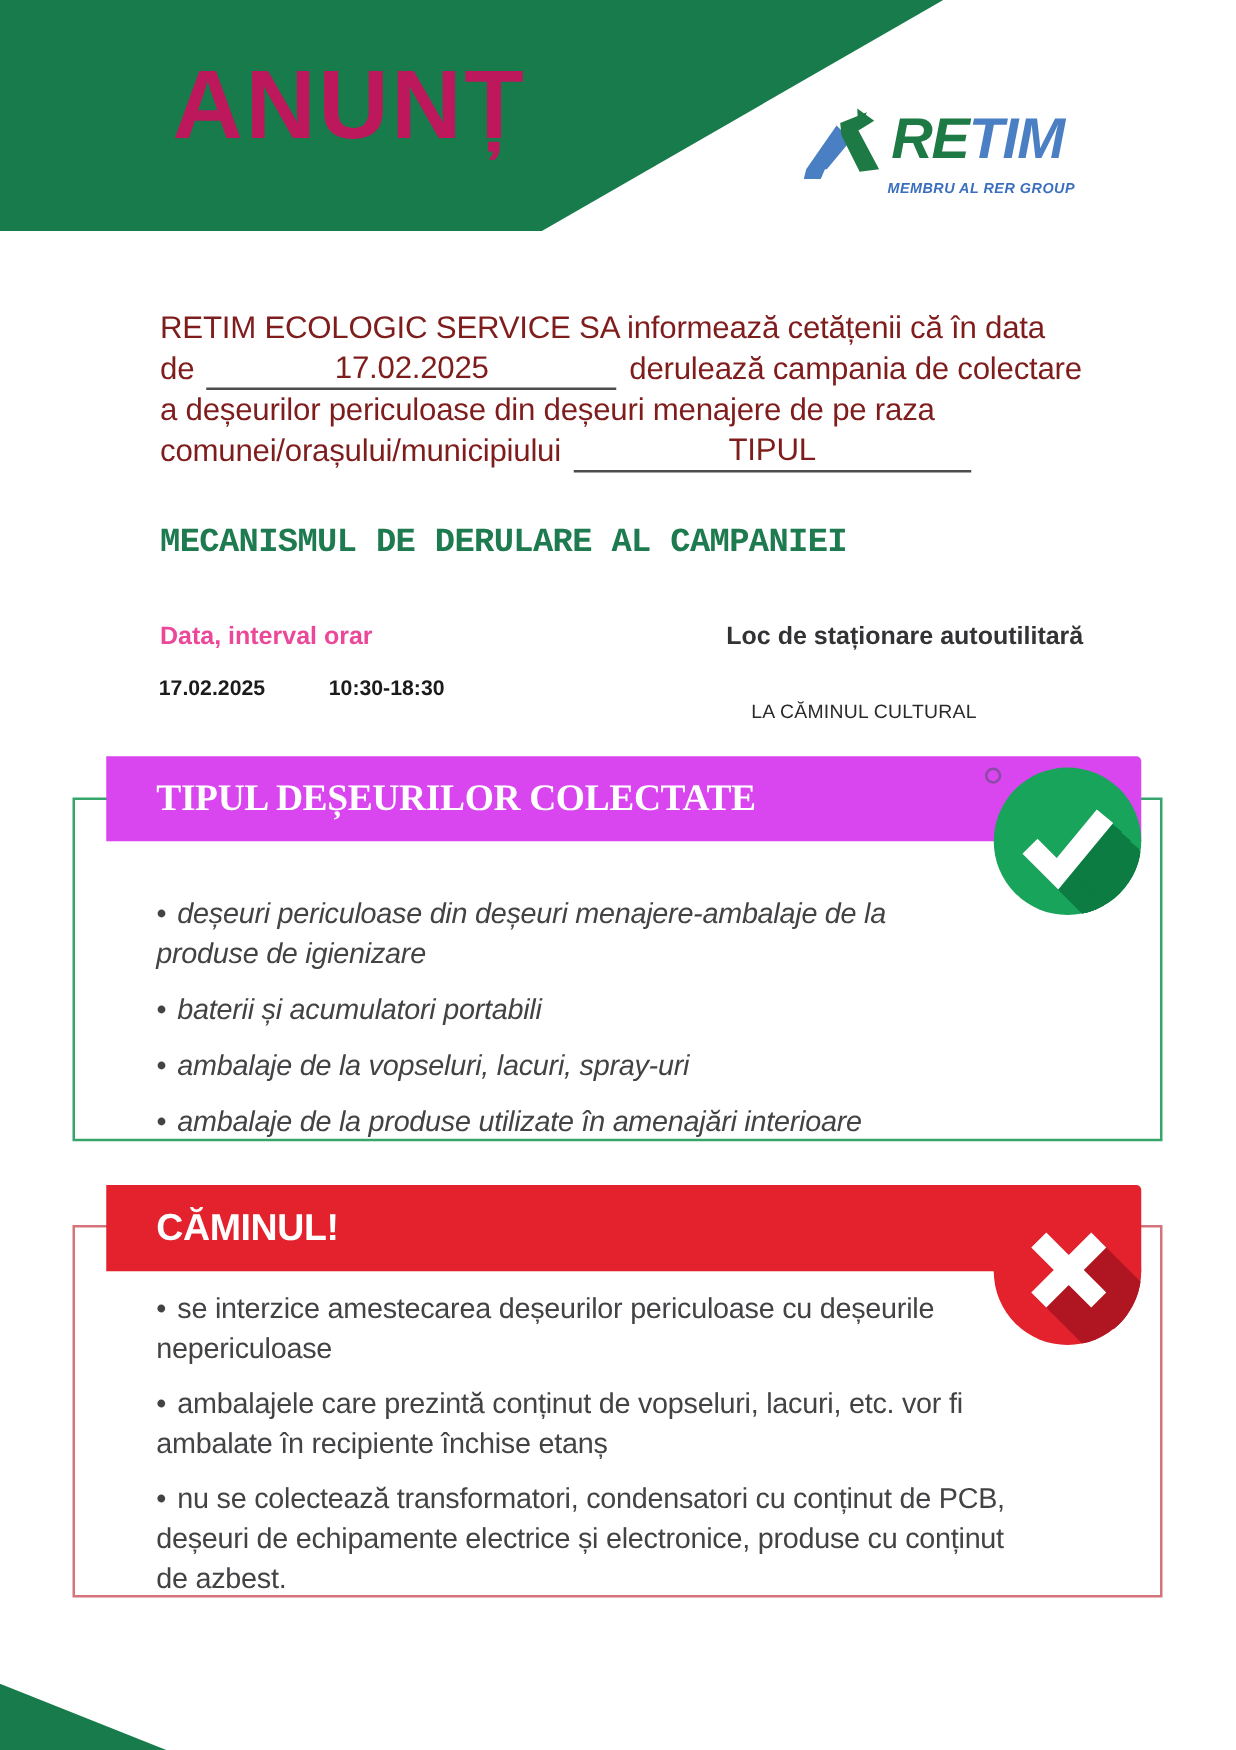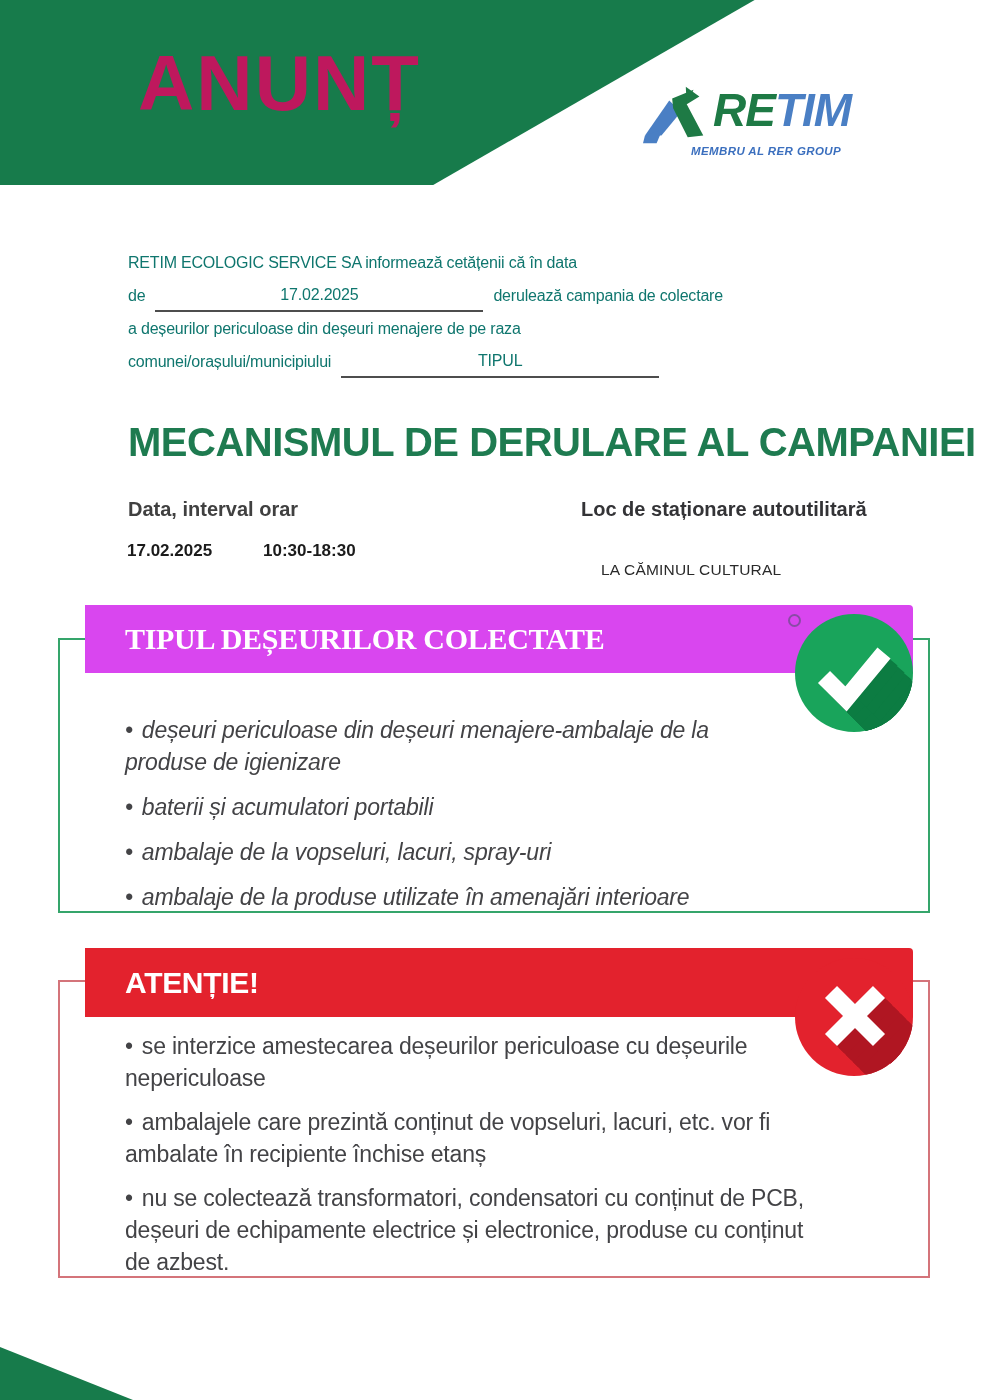--- a/index.html
+++ b/index.html
@@ -9,51 +9,51 @@
   }
   
   .header-band{
     position:absolute;left:0;top:0;width:989px;height:185px;background:#177B4B;
     clip-path:polygon(0 0,76.3% 0,43.8% 100%,0 100%);
   }
   .main-title{
     position:absolute;left:138px;top:44px;color:#be185d;
     font-size:78px;font-weight:800;letter-spacing:2px;line-height:1;
   }
-  .logo{position:absolute;left:643px;top:84px;width:236px;}
+  .logo{position:absolute;left:643px;top:84px;width:236px;text-align:center;}
   .logo-row{display:flex;align-items:flex-start;}
   .logo-mark{width:70px;height:58px;flex:0 0 auto;margin-top:2px;}
   .logo-text{
     font-size:46px;line-height:52px;font-weight:800;font-style:italic;letter-spacing:-1px;
   }
   .logo-re{color:#1E7A45;}
   .logo-tim{color:#4A7FC4;}
   .logo-tagline{
     margin-top:1px;padding-left:48px;color:#3B6FBE;
     font-size:11.5px;font-weight:700;font-style:italic;letter-spacing:.4px;white-space:nowrap;
   }
   
   .intro{
     position:absolute;left:128px;top:246px;width:790px;
-    color:#0f766e;font-size:16px;font-weight:500;letter-spacing:-.2px;
+    color:#7f1d1d;font-size:25px;font-weight:500;letter-spacing:-.2px;
   }
   .iline{height:33px;line-height:33px;white-space:nowrap;}
   .blank{
     display:inline-block;border-bottom:2px solid #4d4d4d;text-align:center;
     vertical-align:bottom;line-height:31px;margin:0 10px;
   }
   .blank-date{width:328px;}
   .blank-city{width:318px;}
   
   .mech-heading{
     position:absolute;left:128px;top:420px;
-    color:#1E7B50;font-size:40px;font-weight:800;letter-spacing:-.5px;white-space:nowrap;
+    color:#1E7B50;font-size:27px;font-weight:800;letter-spacing:-.5px;white-space:nowrap;font-family:Liberation Mono, monospace;
   }
   .sched-headers{position:absolute;left:0;top:498px;width:989px;height:24px;}
-  .sched-col1{position:absolute;left:128px;color:#404040;font-size:20px;font-weight:700;}
+  .sched-col1{position:absolute;left:128px;color:#ec4899;font-size:20px;font-weight:700;}
   .sched-col2{position:absolute;left:581px;color:#333336;font-size:20px;font-weight:700;}
   .sched-row{position:absolute;left:0;top:541px;width:989px;height:20px;}
   .sched-date{position:absolute;left:127px;color:#1b1b1b;font-size:17px;font-weight:700;}
   .sched-hours{position:absolute;left:263px;color:#1b1b1b;font-size:17px;font-weight:700;}
   .sched-loc{position:absolute;left:601px;color:#2a2a2a;font-size:15.5px;font-weight:400;letter-spacing:.2px;margin-top:20px;}
   
   .card{position:absolute;left:58px;width:872px;background:#ffffff;box-sizing:border-box;}
   .banner{
     position:absolute;left:85px;width:828px;color:#ffffff;
     font-weight:800;font-size:30px;letter-spacing:-.3px;
@@ -151,21 +151,21 @@
   </div>
   <div class="bullets bullets-green">
     <div class="bullet-item"><span class="bullet-glyph">•</span><span>deșeuri periculoase din deșeuri menajere-ambalaje de la produse de igienizare</span></div>
     <div class="bullet-item"><span class="bullet-glyph">•</span><span>baterii și acumulatori portabili</span></div>
     <div class="bullet-item"><span class="bullet-glyph">•</span><span>ambalaje de la vopseluri, lacuri, spray-uri</span></div>
     <div class="bullet-item"><span class="bullet-glyph">•</span><span>ambalaje de la produse utilizate în amenajări interioare</span></div>
   </div>
 
   <div class="card box-red"></div>
   <div class="banner banner-red">
-    <span>ATENȚIE!</span>
+    <span>CĂMINUL!</span>
   </div>
   <div class="tab-circle circle-red">
     <svg viewBox="0 0 118 118">
       <g fill="none" stroke="#B01622" stroke-width="17">
         <path d="M36 34 L84 82 M84 34 L36 82" transform="translate(7,7)"></path>
         <path d="M36 34 L84 82 M84 34 L36 82" transform="translate(14,14)"></path>
         <path d="M36 34 L84 82 M84 34 L36 82" transform="translate(21,21)"></path>
         <path d="M36 34 L84 82 M84 34 L36 82" transform="translate(28,28)"></path>
         <path d="M36 34 L84 82 M84 34 L36 82" transform="translate(35,35)"></path>
       </g>

